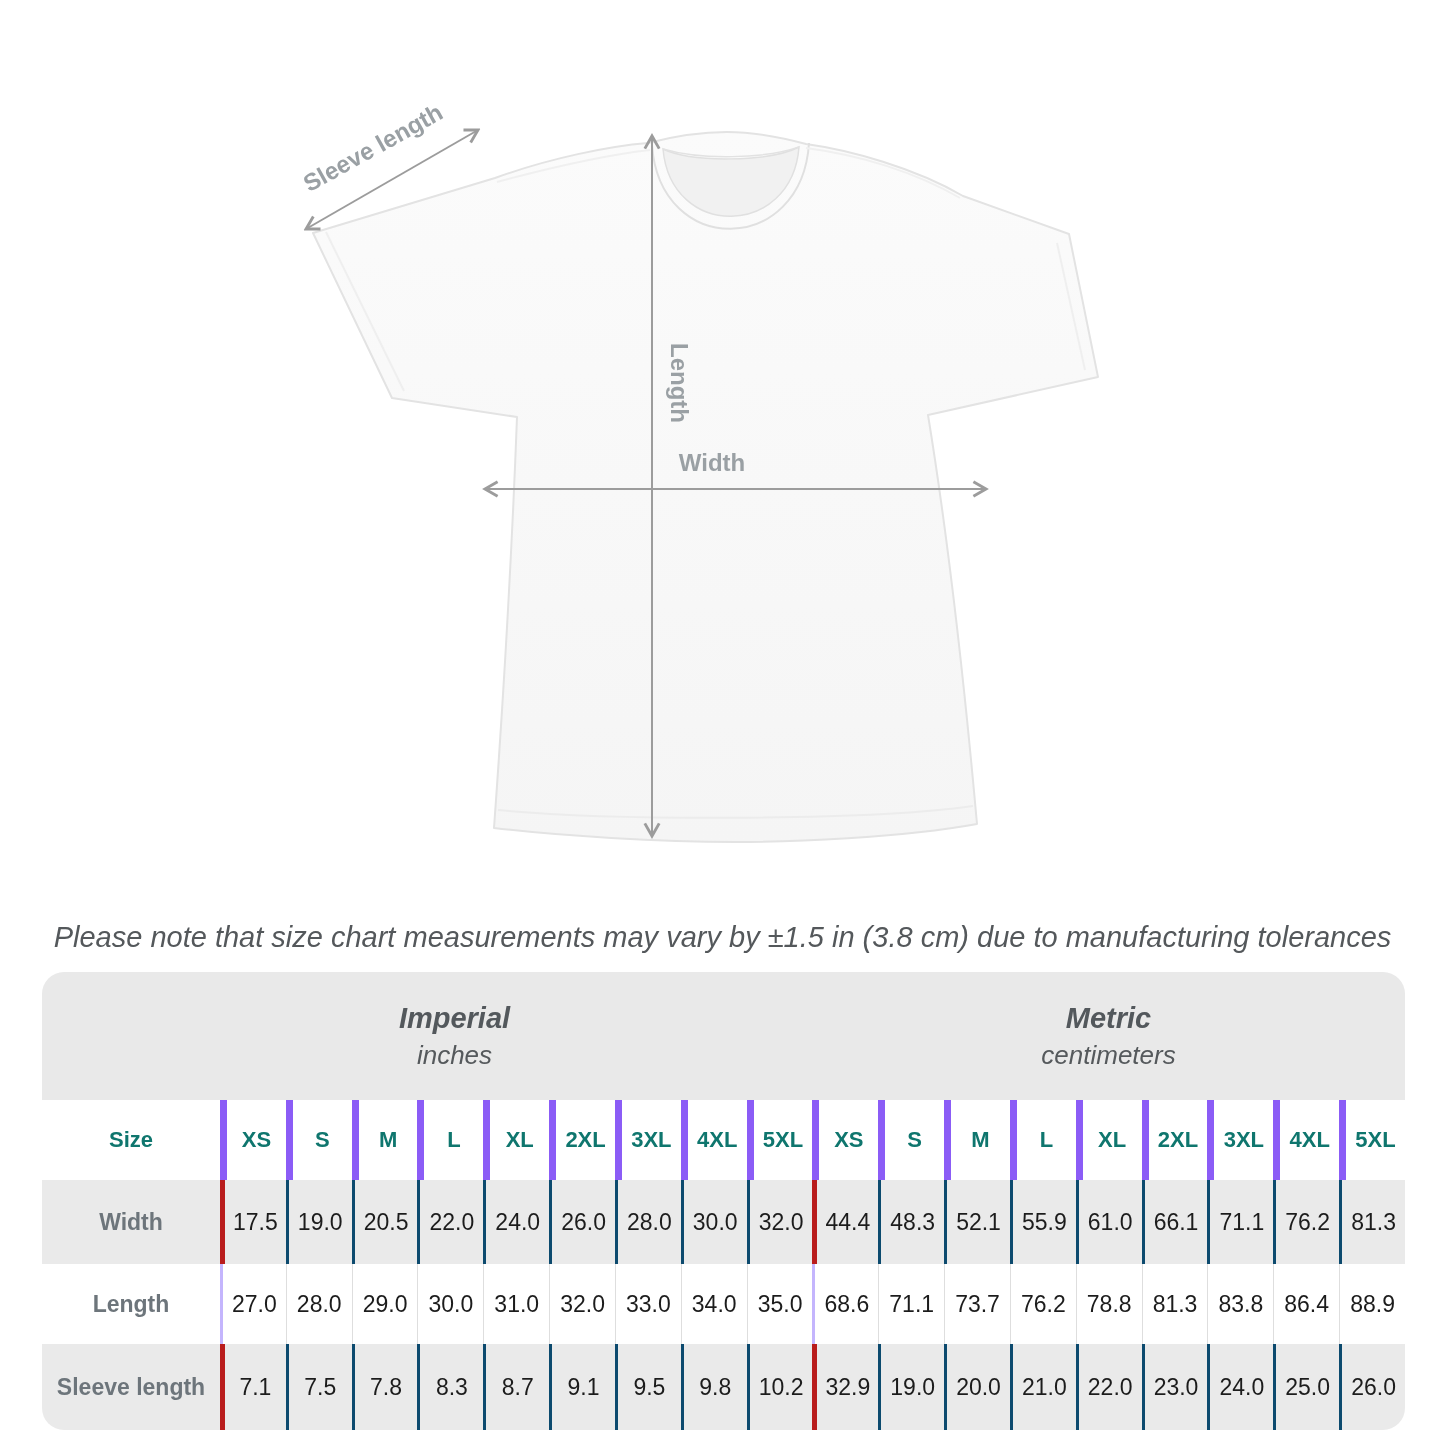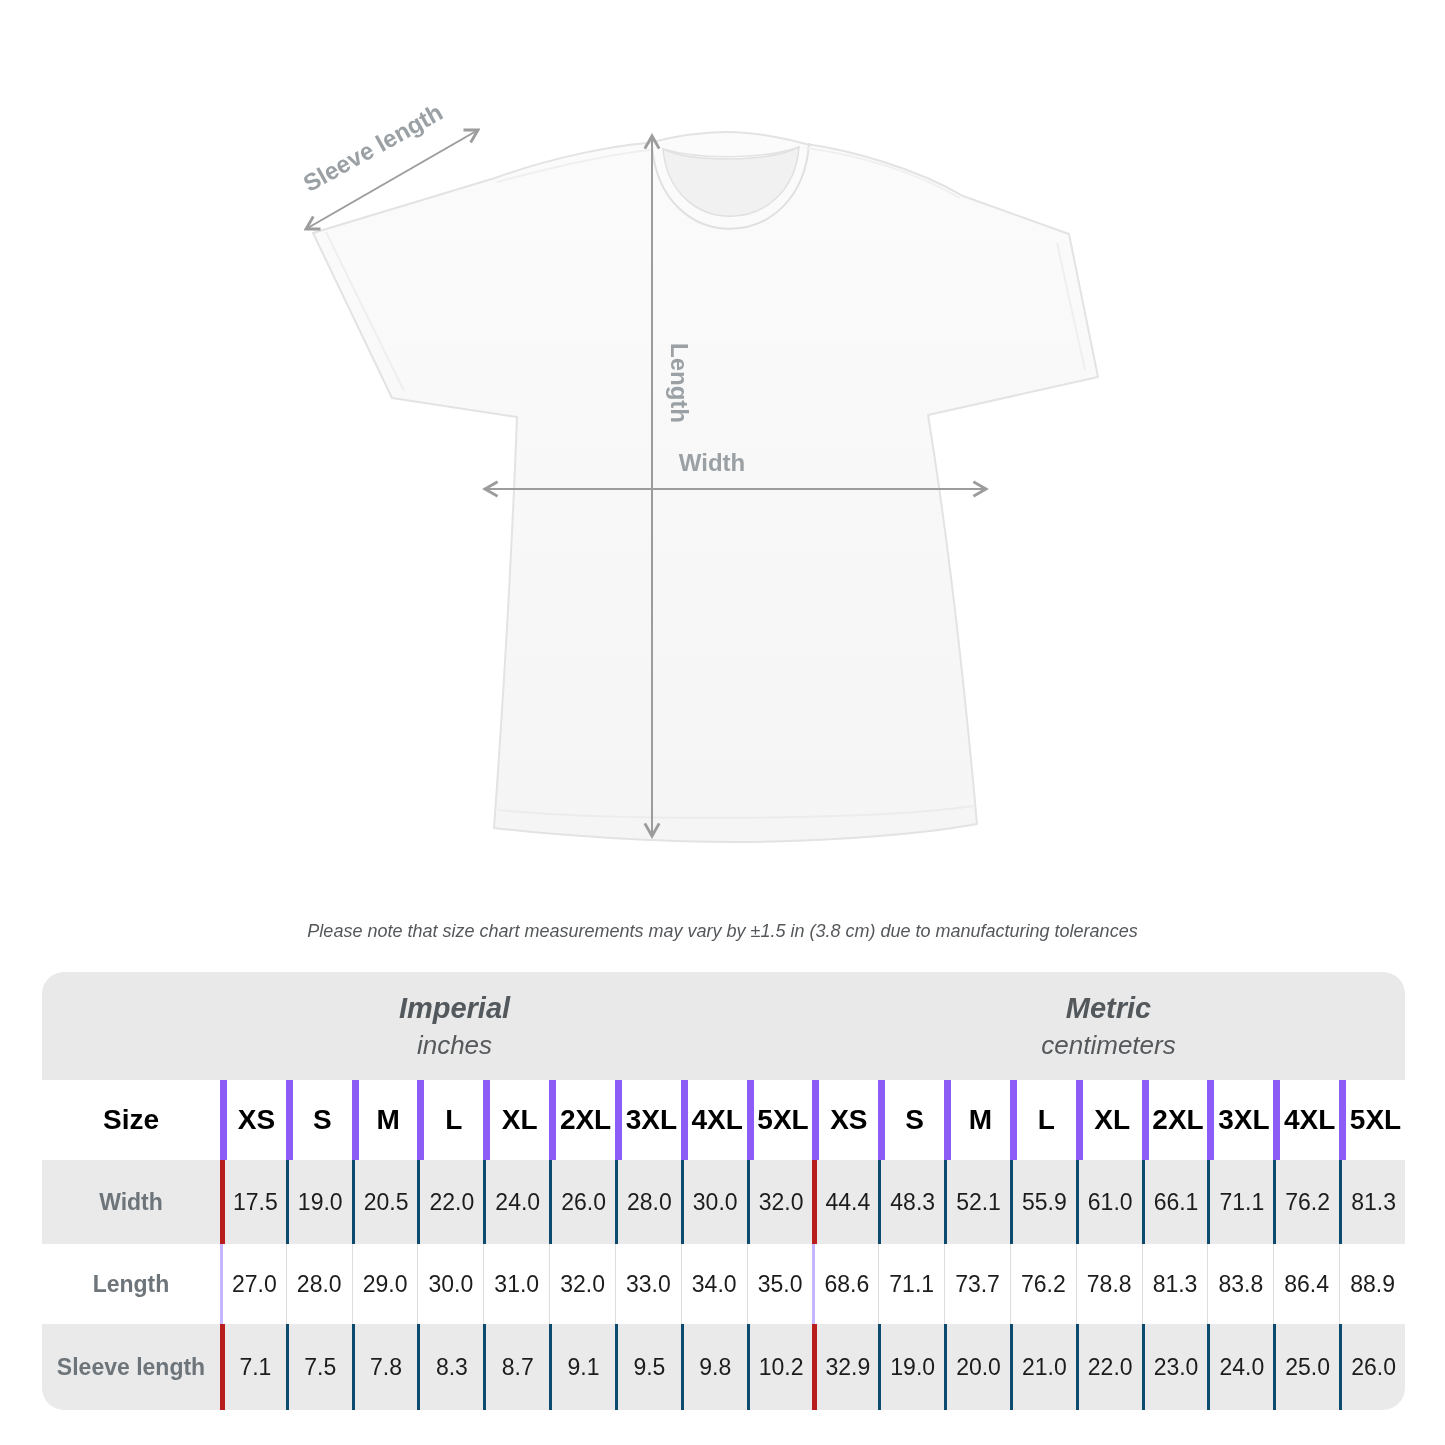--- a/index.html
+++ b/index.html
@@ -9,48 +9,48 @@
   }
   .diagram { position:absolute; top:0; left:0; }
 
   .page-title {
     position:absolute; top:874px; left:0; width:100%; margin:0;
     text-align:center; font-size:38px; font-weight:bold; color:#2d2d2d;
     letter-spacing:0.5px;
   }
   .page-note {
     position:absolute; top:921px; left:0; width:100%; margin:0;
-    text-align:center; font-size:18px; font-style:italic; color:#54585b;
+    text-align:center; font-size:29px; font-style:italic; color:#54585b;
   }
 
   .size-table { position:absolute; left:42px; top:972px; width:1363px; }
 
   .band {
-    display:flex; height:108px; background:#e9e9e9;
+    display:flex; height:128px; background:#e9e9e9;
     border-radius:22px 22px 0 0;
   }
   .band-half {
     display:flex; flex-direction:column; justify-content:center;
     align-items:center; row-gap:5px; box-sizing:border-box;
   }
   .band-half.imperial { width:770px; padding-left:55px; }
   .band-half.metric { flex:1; }
   .band-title { font-size:29px; font-weight:bold; font-style:italic; color:#53585c; }
   .band-sub { font-size:26px; font-style:italic; color:#55595c; }
 
   table.sizes {
     border-collapse:separate; border-spacing:0; table-layout:fixed;
     width:100%;
   }
   table.sizes th, table.sizes td {
     text-align:center; vertical-align:middle; padding:0;
     font-size:23px; overflow:hidden;
   }
   tr.size-row { height:80px; background:#ffffff; }
-  tr.size-row th { color:#000000; font-weight:bold; font-size:28px; }
+  tr.size-row th { color:#0f766e; font-weight:bold; font-size:22px; }
   tr.size-row th + th { border-left:7px solid #8b5cf6; }
 
   th.rowlabel { color:#6d757b; font-weight:bold; font-size:23px; }
   td.val { color:#1c1c1c; font-weight:normal; }
 
   tr.gray { background:#eaeaea; height:84px; }
   tr.gray th + td { border-left:3px solid #ffffff; }
   tr.gray td + td { border-left:3px solid #0c4a6e; }
   tr.gray td.group-start { border-left:5px solid #b91c1c; }
 

